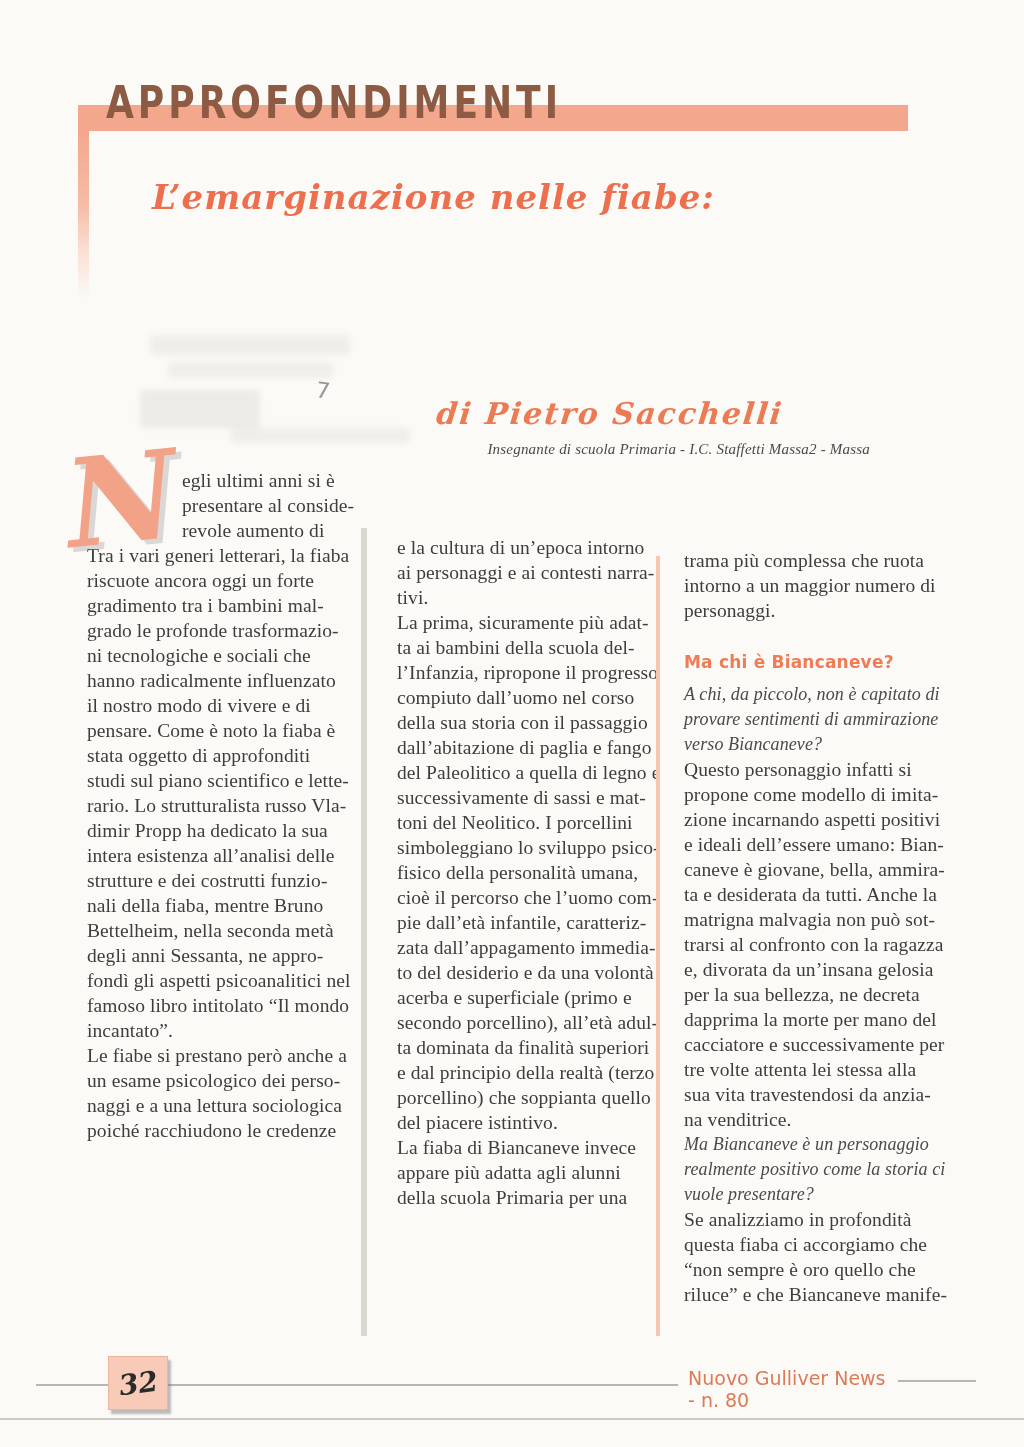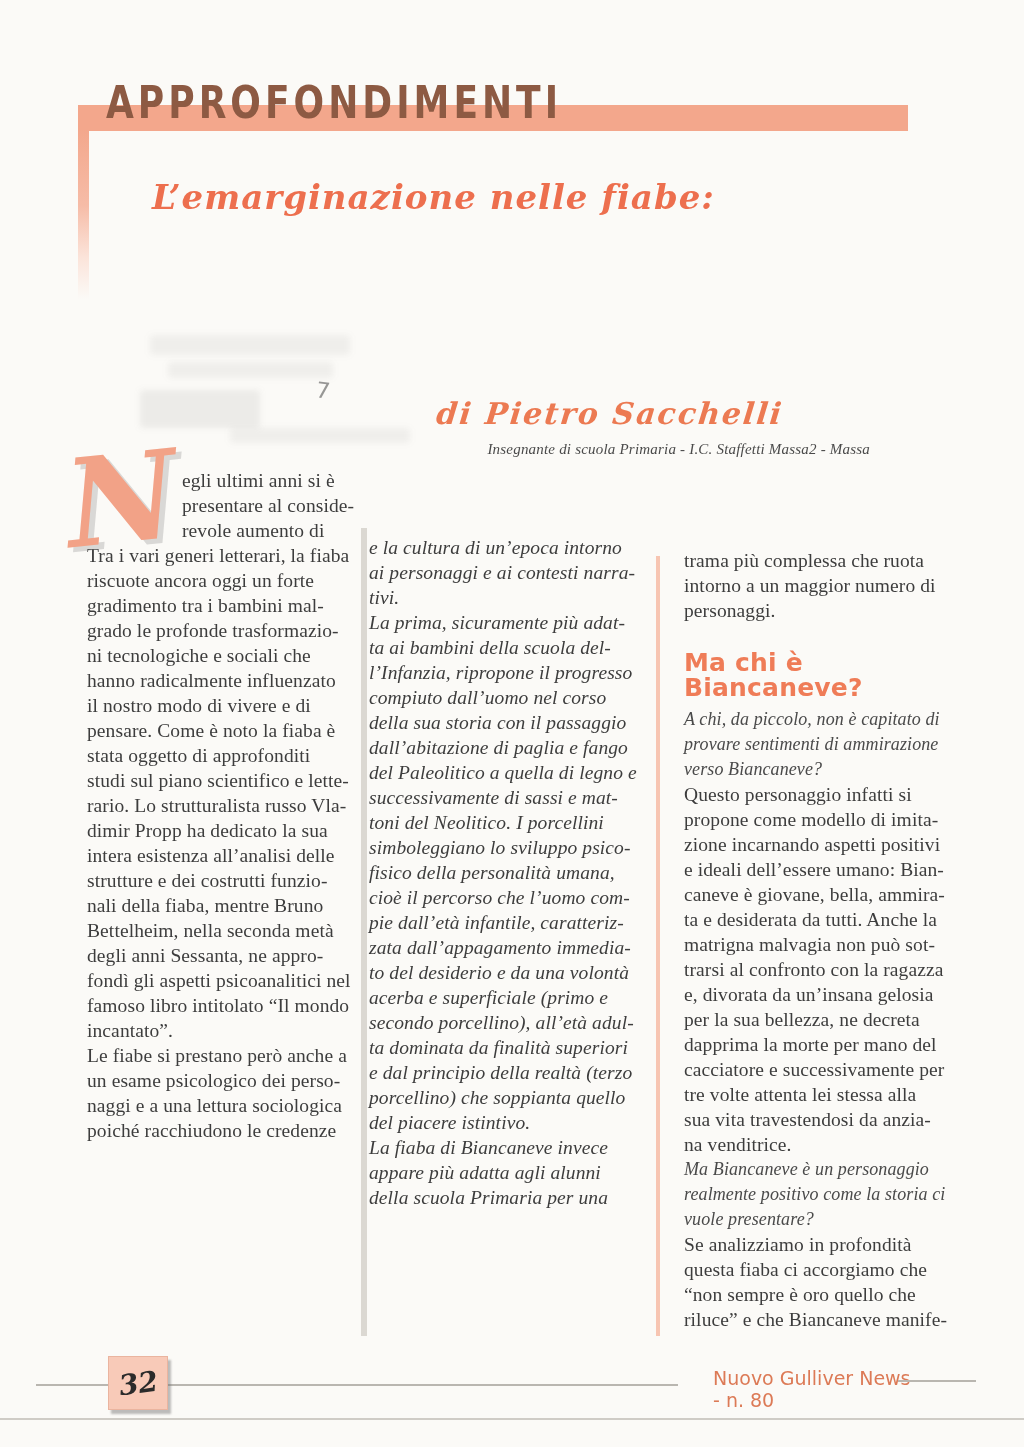--- a/index.html
+++ b/index.html
@@ -57,51 +57,51 @@
     transform:rotate(-6deg);z-index:1;
   }
   
   .col{
     position:absolute;color:#3d3d3d;font-size:19.5px;line-height:25px;
     letter-spacing:0.1px;
   }
   .pre{white-space:pre-line;}
   .col1{left:87px;top:468px;width:285px;}
   .col1 .cap-indent{margin-left:95px;}
-  .col2{left:369px;top:535px;width:275px;font-style:italic;}
+  .col2{left:397px;top:535px;width:275px;}
   .col3{left:684px;top:548px;width:280px;}
   .divider-gray{
     position:absolute;left:361px;top:528px;width:6px;height:808px;
     background:#dbd8d2;
   }
   .divider-pink{
     position:absolute;left:656px;top:556px;width:4px;height:780px;
     background:#f7c5b2;
   }
   .subhead{
     font-family:"DejaVu Sans",sans-serif;font-weight:bold;
-    font-size:25px;color:#ef7c57;margin:27px 0 7px 0;letter-spacing:0.2px;
+    font-size:17px;color:#ef7c57;margin:27px 0 7px 0;letter-spacing:0.2px;
   }
   .qitalic{font-style:italic;color:#4a4a4a;font-size:18px;}
   
   .footer-line-left{position:absolute;left:36px;top:1384px;width:642px;height:2px;background:#b9b6b0;}
   .footer-line-right{position:absolute;left:898px;top:1380px;width:78px;height:2px;background:#b9b6b0;}
   .page-box{
     position:absolute;left:108px;top:1356px;width:58px;height:52px;
     background:#f8cab8;border:1px solid #eab49f;
     box-shadow:3px 4px 2px rgba(110,110,110,0.45);
     display:flex;align-items:center;justify-content:center;z-index:2;
   }
   .page-num{
     font-family:"DejaVu Serif",serif;font-style:italic;font-weight:bold;
     font-size:28px;color:#2b2b2b;transform:rotate(-8deg);
   }
   .journal{
     position:absolute;left:688px;top:1367px;width:205px;
-    font-family:"DejaVu Sans",sans-serif;font-size:19px;color:#dc7a56;margin-left:25px;
+    font-family:"DejaVu Sans",sans-serif;font-size:19px;color:#dc7a56;
   }
   .bottom-edge{position:absolute;left:0;top:1418px;width:1024px;height:2px;background:#cfccc6;}
 </style>
 </head>
 <body>
 
 <div class="page">
 
   <div class="kicker">APPROFONDIMENTI</div>
   <div class="band"></div>

